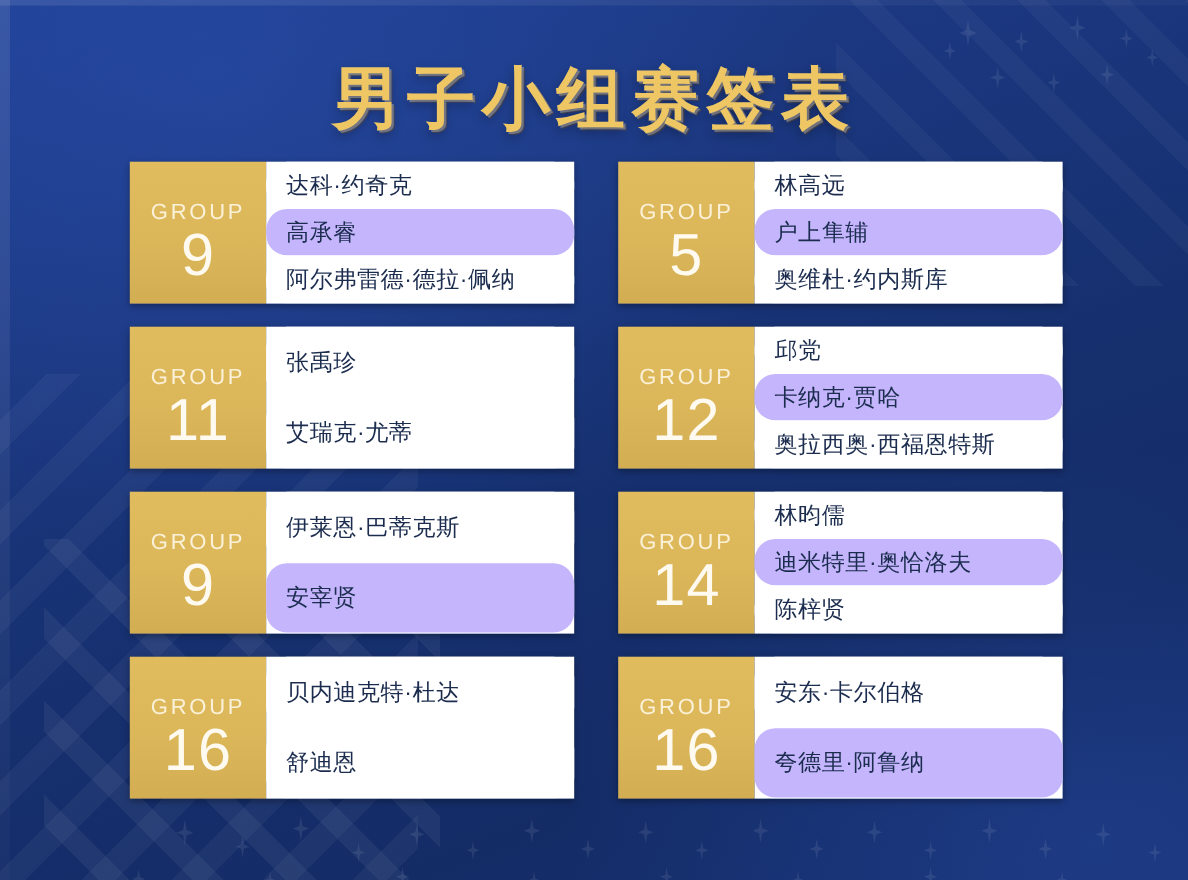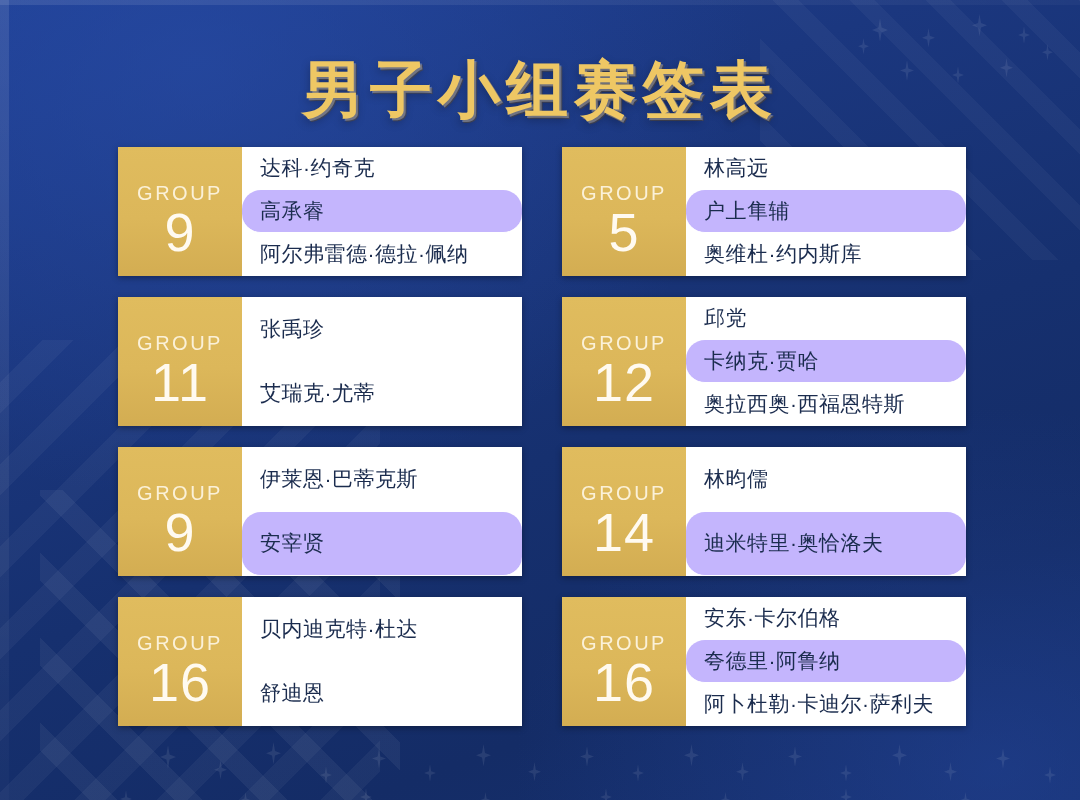--- a/index.html
+++ b/index.html
@@ -230,38 +230,38 @@
         </div>
       </div>
       <div class="card">
         <div class="group-block">
           <div class="group-word">GROUP</div>
           <div class="group-num">14</div>
         </div>
         <div class="players">
           <div class="player">林昀儒</div>
           <div class="player alt">迪米特里·奥恰洛夫</div>
+          <div class="player">陈梓贤</div>
         </div>
       </div>
       <div class="card">
         <div class="group-block">
           <div class="group-word">GROUP</div>
           <div class="group-num">16</div>
         </div>
         <div class="players">
           <div class="player">贝内迪克特·杜达</div>
           <div class="player">舒迪恩</div>
         </div>
       </div>
       <div class="card">
         <div class="group-block">
           <div class="group-word">GROUP</div>
           <div class="group-num">16</div>
         </div>
         <div class="players">
           <div class="player">安东·卡尔伯格</div>
           <div class="player alt">夸德里·阿鲁纳</div>
-          <div class="player">阿卜杜勒·卡迪尔·萨利夫</div>
         </div>
       </div>
     </div>
 
 </div>
 
 </body></html>

